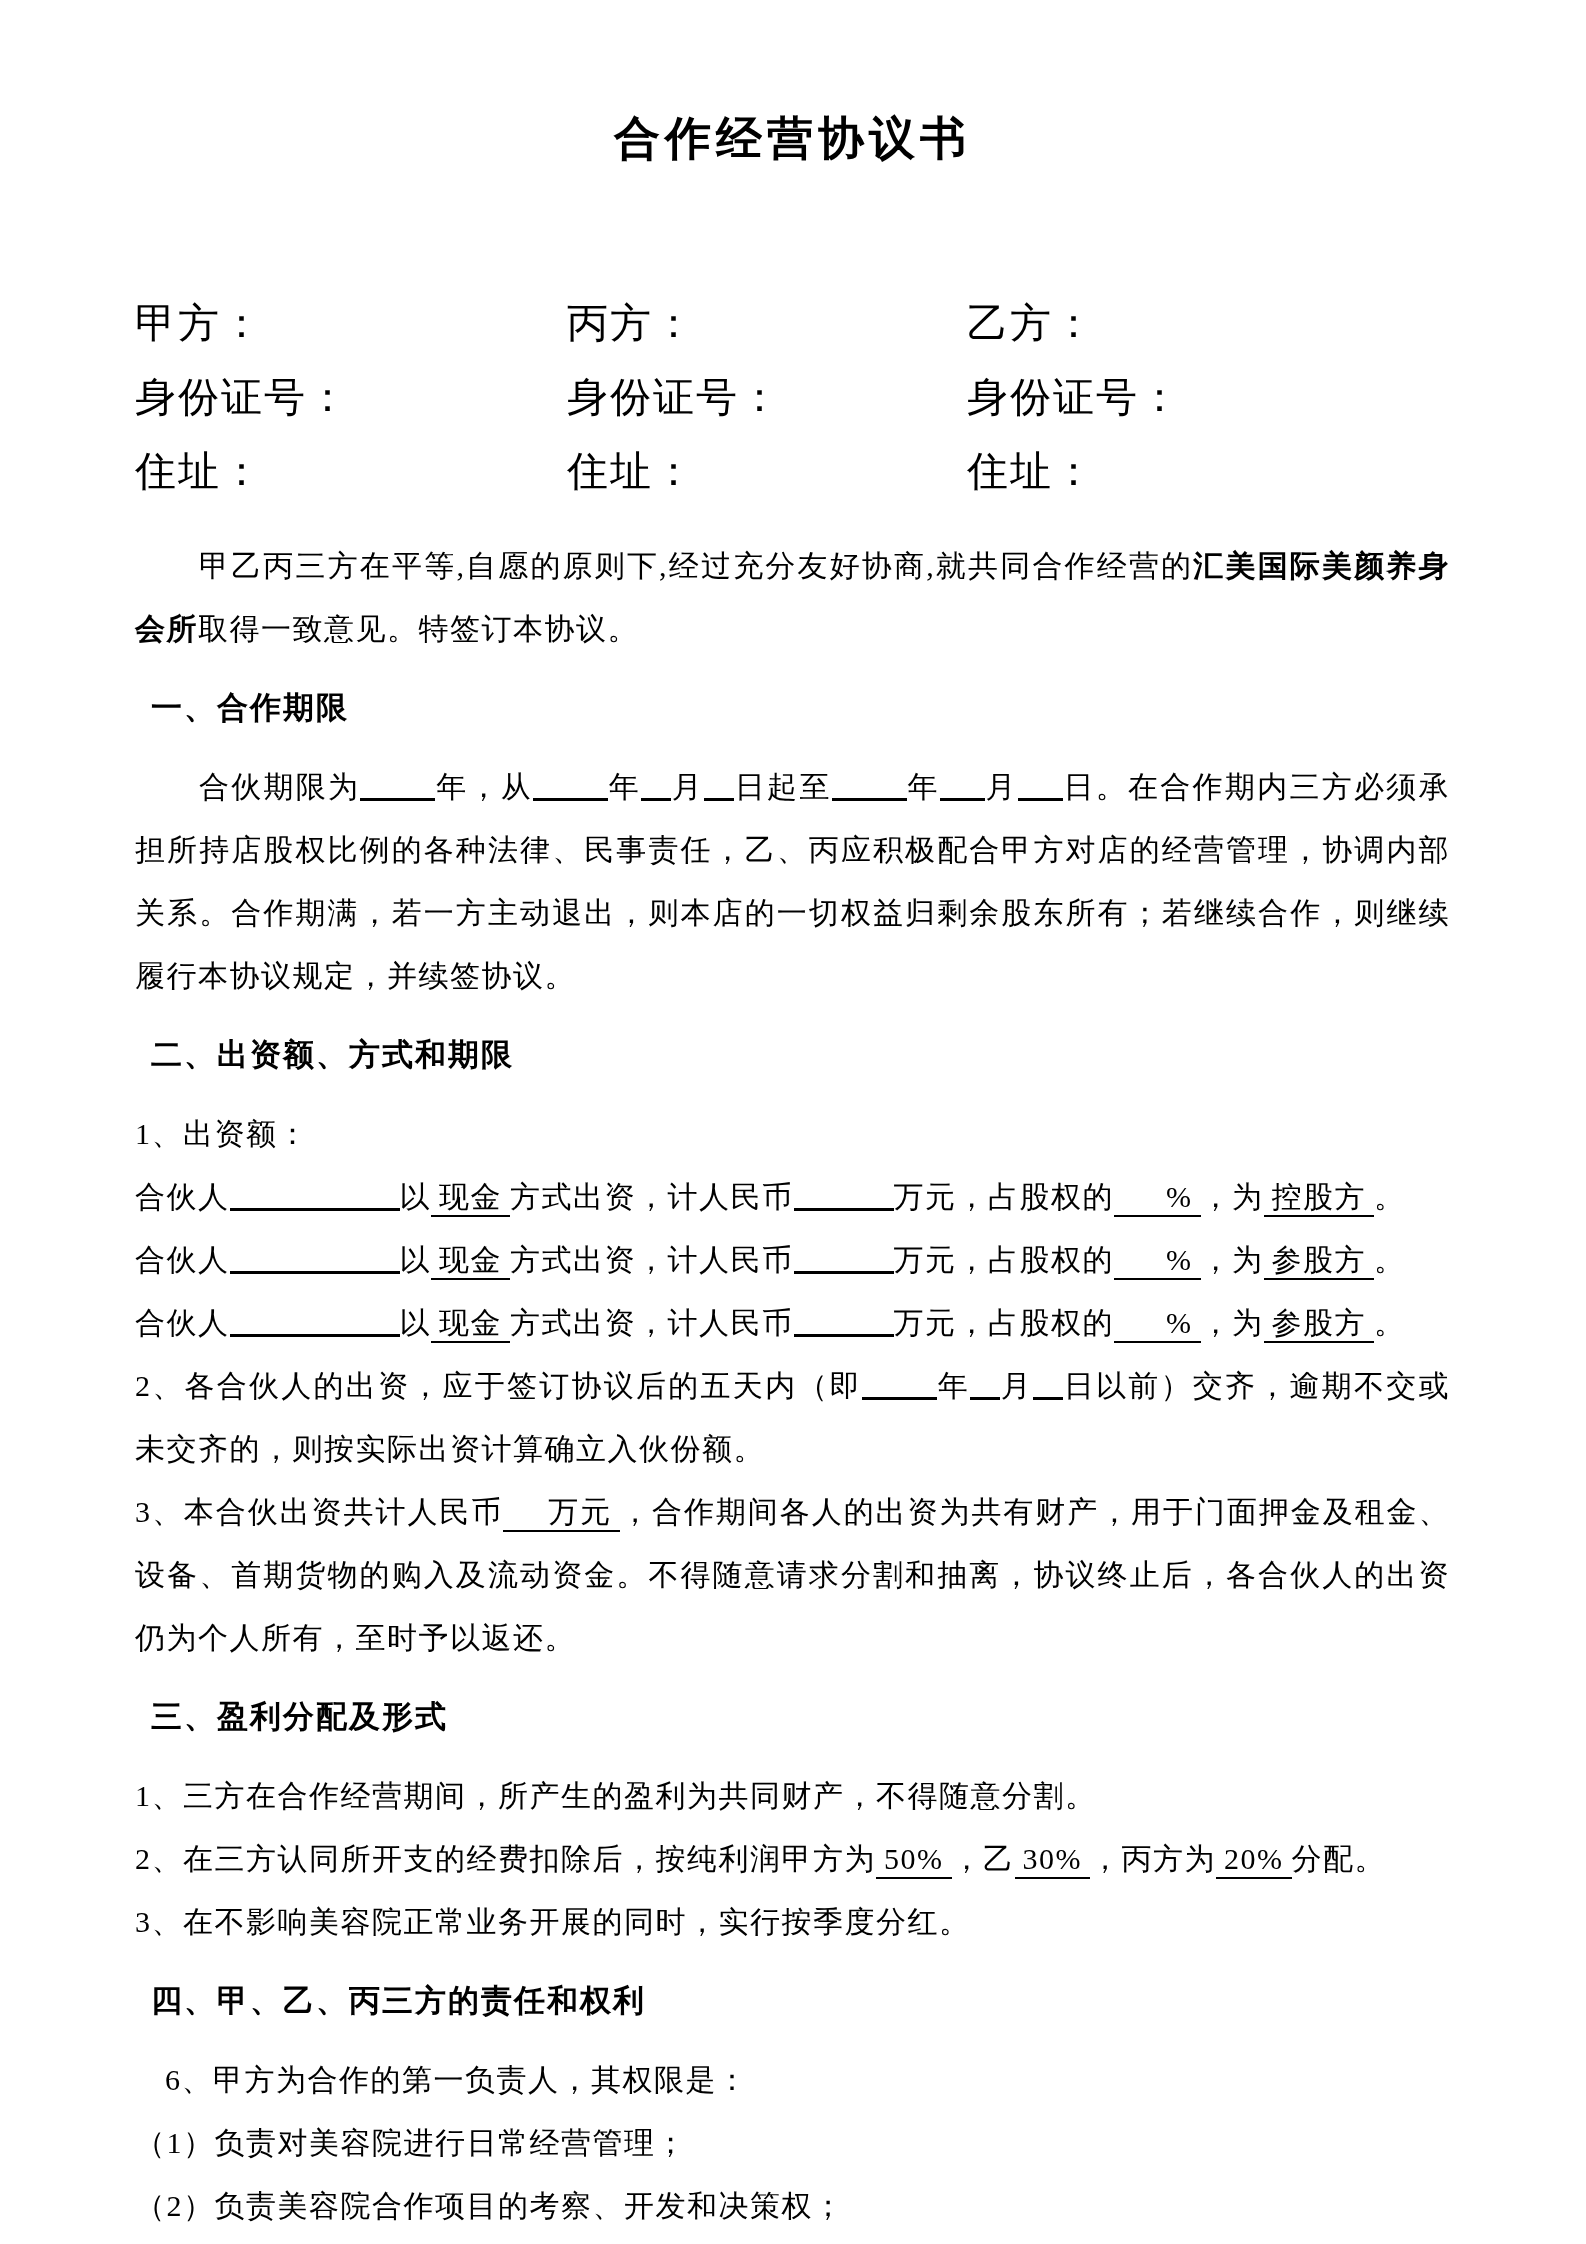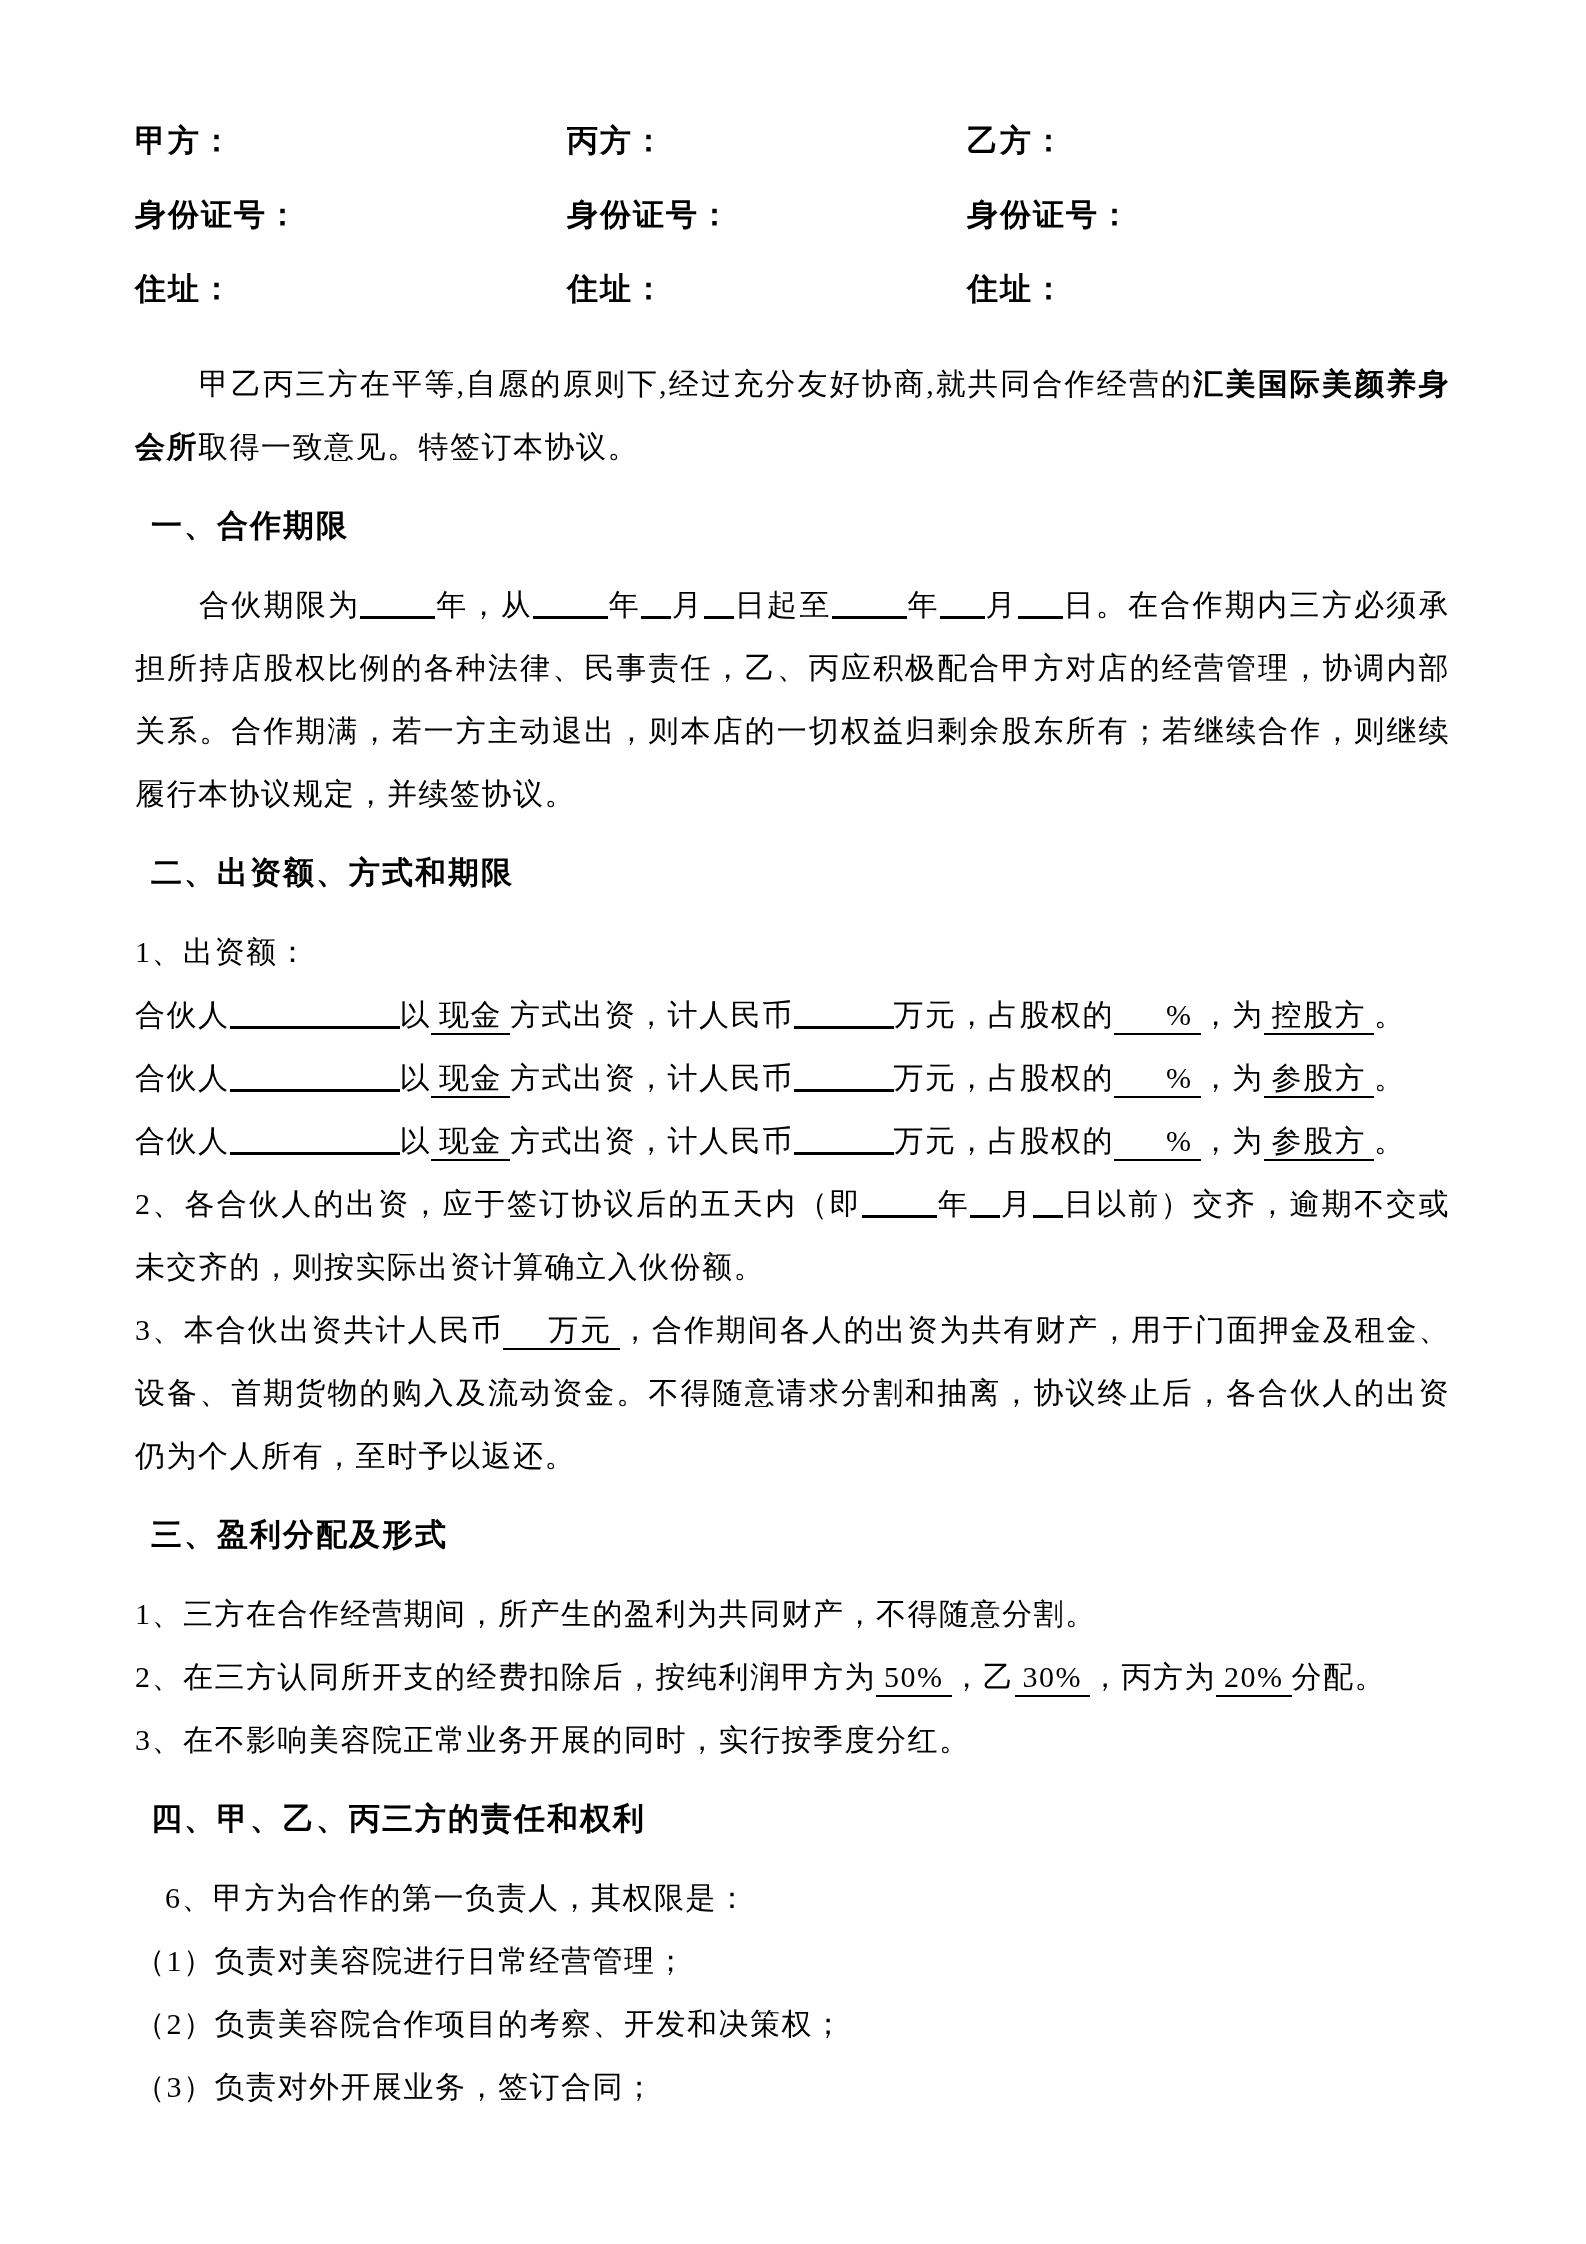--- a/index.html
+++ b/index.html
@@ -25,22 +25,22 @@
     letter-spacing: 5px;
     line-height: 70px;
     margin: 0 0 112px 0;
   }
   .party-grid {
     display: grid;
     grid-template-columns: 432px 400px 1fr;
     margin-bottom: 26px;
   }
   .party-grid .plabel {
-    font-size: 31px;
-    font-weight: 700;
+    font-size: 41px;
+    font-weight: 400;
     line-height: 74px;
     letter-spacing: 2px;
     white-space: nowrap;
   }
   p.body {
     font-size: 30px;
     line-height: 63px;
     letter-spacing: 1.5px;
     margin: 0;
     text-align: justify;
@@ -74,20 +74,21 @@
     margin-top: 12px;
   }
   .u.pctpad { padding-left: 52px; }
   .u.wanpad { padding-left: 45px; }
 </style>
 </head>
 <body>
 
 <div class="page">
 
+  <h1 class="doc-title">合作经营协议书</h1>
 
   <div class="party-grid">
     <span class="plabel">甲方：</span>
     <span class="plabel">丙方：</span>
     <span class="plabel">乙方：</span>
     <span class="plabel">身份证号：</span>
     <span class="plabel">身份证号：</span>
     <span class="plabel">身份证号：</span>
     <span class="plabel">住址：</span>
     <span class="plabel">住址：</span>

